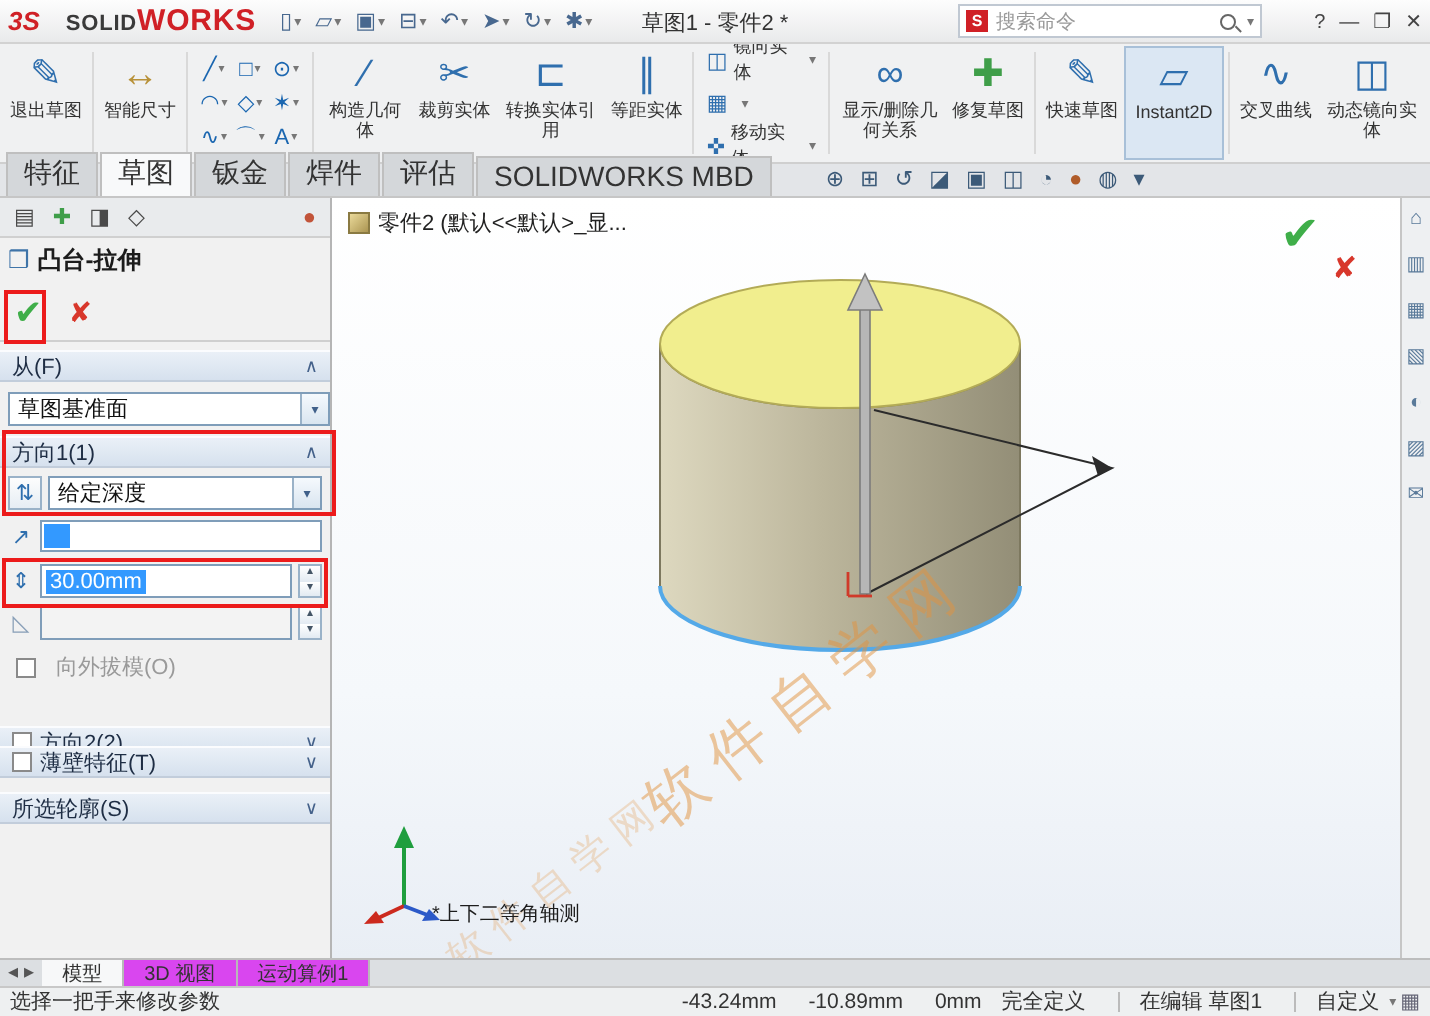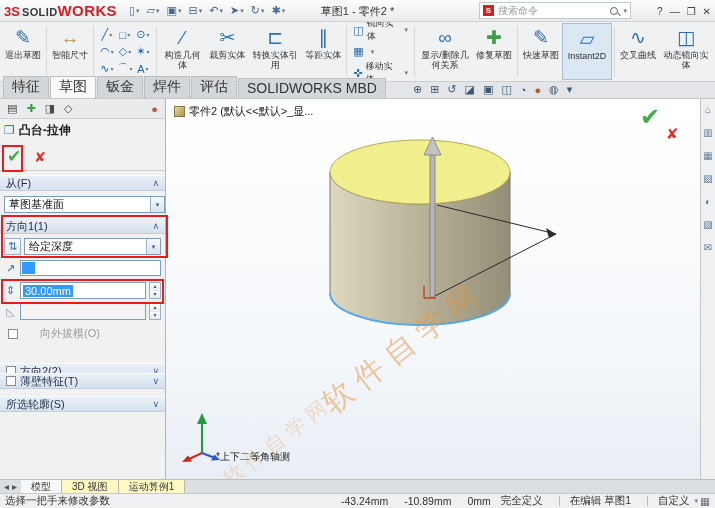--- a/index.html
+++ b/index.html
@@ -2,21 +2,21 @@
 <html><head>
 <meta charset="utf-8">
 <style>
   *{margin:0;padding:0;box-sizing:border-box;font-family:"Liberation Sans","DejaVu Sans",sans-serif;}
   html,body{width:715px;height:508px;overflow:hidden;background:#fff;}
   #app{position:relative;width:715px;height:508px;font-size:11px;color:#222;}
 
   
   .titlebar{position:absolute;left:0;top:0;right:0;height:22px;background:linear-gradient(#fdfdfd,#e9eaeb);border-bottom:1px solid #d2d2d2;display:flex;align-items:center;padding:0 4px;z-index:20;}
   .logo{display:flex;align-items:baseline;margin-right:10px;}
-  .logo-mark{color:#d02026;font-weight:bold;font-size:13px;margin-right:2px;}
+  .logo-mark{color:#d02026;font-weight:bold;font-style:italic;font-size:13px;margin-right:13px;}
   .logo-solid{font-weight:bold;color:#3a3a3a;font-size:11px;letter-spacing:.4px;}
   .logo-works{font-weight:bold;color:#d02026;font-size:15px;letter-spacing:.4px;}
   .qa{display:flex;align-items:center;gap:3px;}
   .qa-item{display:flex;align-items:center;padding:1px 2px;border-radius:2px;cursor:default;}
   .qa-item .g{font-size:11px;color:#48688f;}
   .caret{font-size:7px;color:#777;margin-left:1px;}
   .doc-title{position:absolute;left:50%;transform:translateX(-50%);top:4px;font-size:11px;color:#333;white-space:nowrap;}
   .search{position:absolute;right:84px;top:2px;width:152px;height:17px;background:#fff;border:1px solid #c0c8d2;display:flex;align-items:center;padding:0 3px;gap:4px;}
   .search .sw{width:11px;height:11px;background:#d02026;color:#fff;font-size:8px;line-height:11px;text-align:center;font-weight:bold;flex:0 0 auto;}
   .search .ph{color:#9a9a9a;flex:1;font-size:10px;white-space:nowrap;overflow:hidden;}
@@ -68,38 +68,38 @@
   .sqbtn{width:17px;height:17px;border:1px solid #9ab2c8;background:linear-gradient(#fdfdfd,#e6edf4);display:flex;align-items:center;justify-content:center;color:#2f6fae;font-size:11px;flex:0 0 auto;cursor:default;}
   .rowicon{width:13px;text-align:center;color:#2f6fae;font-size:11px;flex:0 0 auto;}
   .field{flex:1;height:17px;background:#fff;border:1px solid #7f9db9;display:flex;align-items:center;padding:0 2px;font-size:11px;overflow:hidden;}
   .field.disabled{background:#f3f3f3;}
   .hl{background:#3399ff;color:#fff;padding:0 2px;}
   .spin{width:12px;height:17px;border:1px solid #9ab2c8;display:flex;flex-direction:column;flex:0 0 auto;}
   .spin span{flex:1;font-size:6px;line-height:7px;display:flex;align-items:center;justify-content:center;color:#456;background:linear-gradient(#fff,#e2eaf2);}
   .pickbox{flex:1;height:16px;background:#fff;border:1px solid #7f9db9;position:relative;}
   .pickbox .blue{position:absolute;left:1px;top:1px;bottom:1px;width:13px;background:#3399ff;}
   .cbx{width:10px;height:10px;border:1px solid #8a8a8a;background:#fff;flex:0 0 auto;}
-  .cb-row{position:absolute;left:8px;right:4px;display:flex;align-items:center;gap:22px;color:#9a9a9a;font-size:11px;}
+  .cb-row{position:absolute;left:8px;right:4px;display:flex;align-items:center;gap:10px;color:#9a9a9a;font-size:11px;}
 
   
   .vp-svg{position:absolute;left:0;top:0;width:100%;height:100%;}
   .tree-flyout{position:absolute;left:8px;top:5px;display:flex;align-items:center;gap:4px;font-size:11px;color:#222;}
   .cube{width:11px;height:11px;background:linear-gradient(135deg,#ead999,#ab9552);border:1px solid #8a7a42;flex:0 0 auto;}
   .confirm-ok{position:absolute;left:474px;top:4px;font-size:24px;font-weight:bold;color:#3fae49;cursor:default;}
   .confirm-cancel{position:absolute;left:500px;top:26px;font-size:15px;font-weight:bold;color:#d8372b;cursor:default;}
   .triad{position:absolute;left:14px;top:310px;width:46px;height:56px;}
   .view-label{position:absolute;left:50px;top:351px;font-size:10px;color:#1c1c1c;}
   .wm{position:absolute;color:#e2933f;transform:rotate(-38deg);transform-origin:0 0;white-space:nowrap;pointer-events:none;}
   .wm1{left:148px;top:292px;font-size:30px;letter-spacing:9px;opacity:.5;}
   .wm2{left:52px;top:372px;font-size:20px;letter-spacing:6px;opacity:.26;}
 
   
   .doc-tabs{position:absolute;left:0;top:479px;right:0;height:14px;background:#dcdfe2;border-top:1px solid #bdbdbd;display:flex;align-items:stretch;font-size:10px;}
   .dt-nav{display:flex;align-items:center;gap:3px;padding:0 4px;color:#555;}
-  .dtab{display:flex;align-items:center;padding:0 10px;background:#fef9c3;border-right:1px solid #b8b8b8;color:#333;cursor:default;}
+  .dtab{display:flex;align-items:center;padding:0 10px;background:#d946ef;border-right:1px solid #b8b8b8;color:#333;cursor:default;}
   .dtab.active{background:#f7f8f9;}
   .statusbar{position:absolute;left:0;top:493px;right:0;height:15px;background:#eef0f1;border-top:1px solid #c8c8c8;display:flex;align-items:center;padding:0 5px;font-size:10.5px;color:#333;}
   .sb-msg{flex:1;white-space:nowrap;overflow:hidden;}
   .sb-item{margin-right:16px;white-space:nowrap;}
   .sb-sep{width:1px;height:10px;background:#bbb;margin-right:10px;}
   .sb-icon{color:#667;margin-left:2px;}
 
   
   .ann{position:absolute;border:2px solid #ec1b1b;z-index:60;pointer-events:none;}
   #ann-ok{left:2px;top:145px;width:21px;height:27px;}

